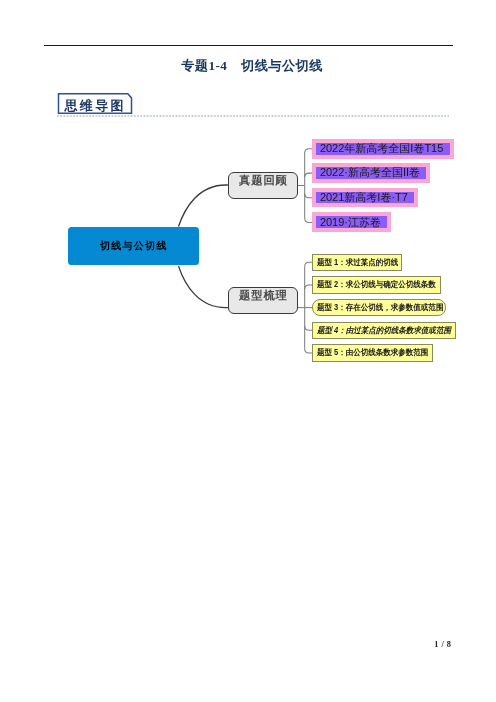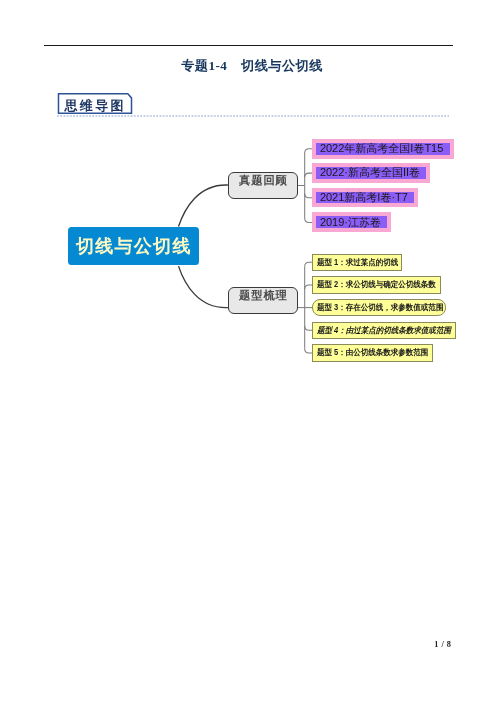--- a/index.html
+++ b/index.html
@@ -7,21 +7,21 @@
   .page{position:absolute;inset:0;}
   .hrule{position:absolute;left:44px;top:45.4px;width:409px;height:0;border-top:1.5px solid #1a1a1a;}
   .doc-title{filter:blur(0px);position:absolute;left:4px;top:56.5px;width:496px;text-align:center;font-family:"Liberation Serif",serif;font-weight:bold;font-size:13.2px;color:#17365d;letter-spacing:0.45px;}
   .tab{position:absolute;left:56.5px;top:92px;width:78px;height:24px;}
   .tab-shape{position:absolute;left:0;top:0;}
   .tab-label{filter:blur(0px);position:absolute;left:0;top:3.4px;width:75px;height:22px;display:flex;align-items:center;justify-content:center;font-size:13px;color:#1f3864;font-weight:bold;letter-spacing:2.3px;text-indent:2.3px;}
   .dashline{position:absolute;left:56.5px;top:113.9px;}
   .mindmap{position:absolute;left:0;top:125px;width:496px;height:260px;}
   .mm-svg{position:absolute;left:0;top:0;}
   .mm-root{filter:blur(0px);position:absolute;left:68px;top:102px;width:131px;height:38px;background:#0589d3;border-radius:3.5px;
-           display:flex;align-items:center;justify-content:center;color:#fef9c3;font-weight:bold;font-size:18px;letter-spacing:1.3px;text-indent:0.6px;}
+           display:flex;align-items:center;justify-content:center;color:#000000;font-weight:bold;font-size:10px;letter-spacing:1.3px;text-indent:0.6px;}
   .mm-branch{filter:blur(0px);position:absolute;left:228.3px;width:69.3px;height:27.4px;background:#e8e8e8;border:1.25px solid #3a3a3a;
              border-radius:6px;box-sizing:border-box;display:flex;align-items:flex-start;justify-content:center;
              font-weight:bold;font-size:11.3px;letter-spacing:0.9px;text-indent:0.9px;color:#4a4a4a;}
   .mm-branch.b1{top:46.8px;}
   .mm-branch.b2{top:162px;}
   .mm-leaf{filter:blur(0px);position:absolute;left:312.2px;box-sizing:border-box;display:flex;align-items:center;white-space:nowrap;}
   .mm-leaf.w{height:19.8px;background:#8b5cf6;border:4px solid #f9a8d4;font-size:11px;color:#1a1a1a;padding:0 6.3px 0 3.7px;}
   .mm-leaf.y{height:17.6px;background:#ffff99;border:1.15px solid #8a8a5a;font-size:8.2px;font-weight:bold;color:#1a1a1a;padding:0 4.9px 0 3.9px;}
   .mm-leaf.y > span{display:inline-block;transform:scaleX(0.917);transform-origin:left center;}
   .footer{filter:blur(0px);position:absolute;left:0;top:640px;width:496px;text-align:center;font-family:"Liberation Serif",serif;font-size:8.3px;font-weight:bold;color:#222;letter-spacing:0.5px;}

